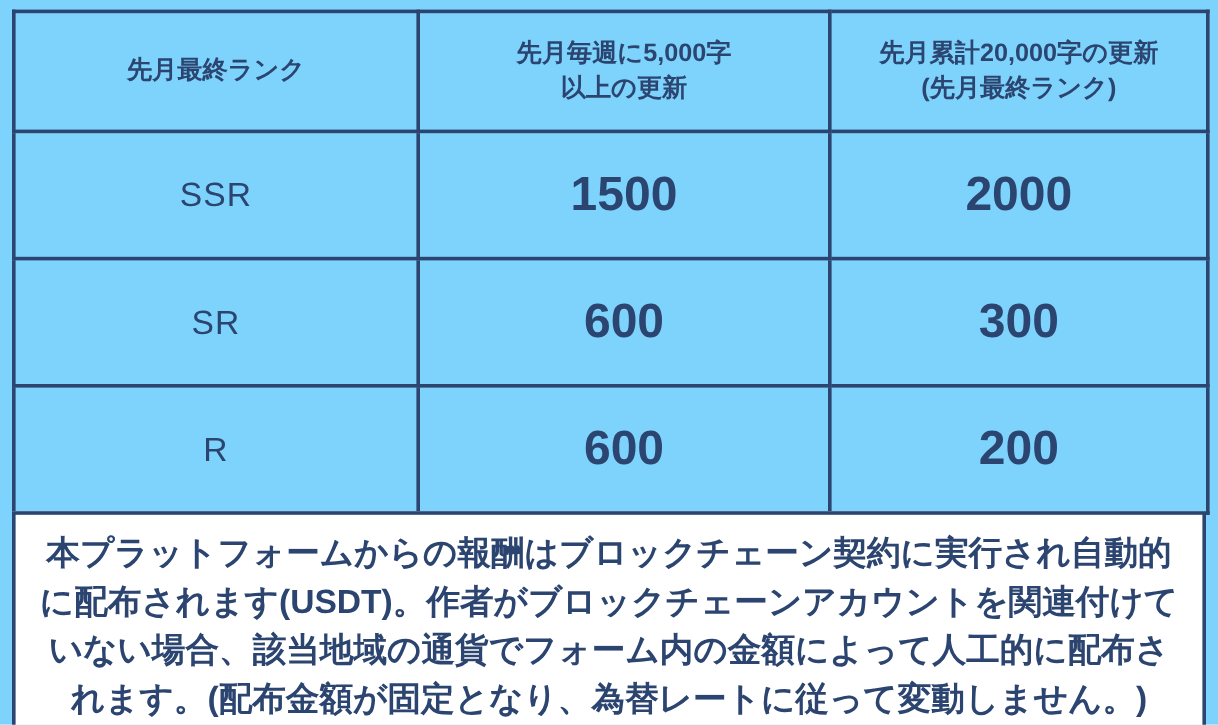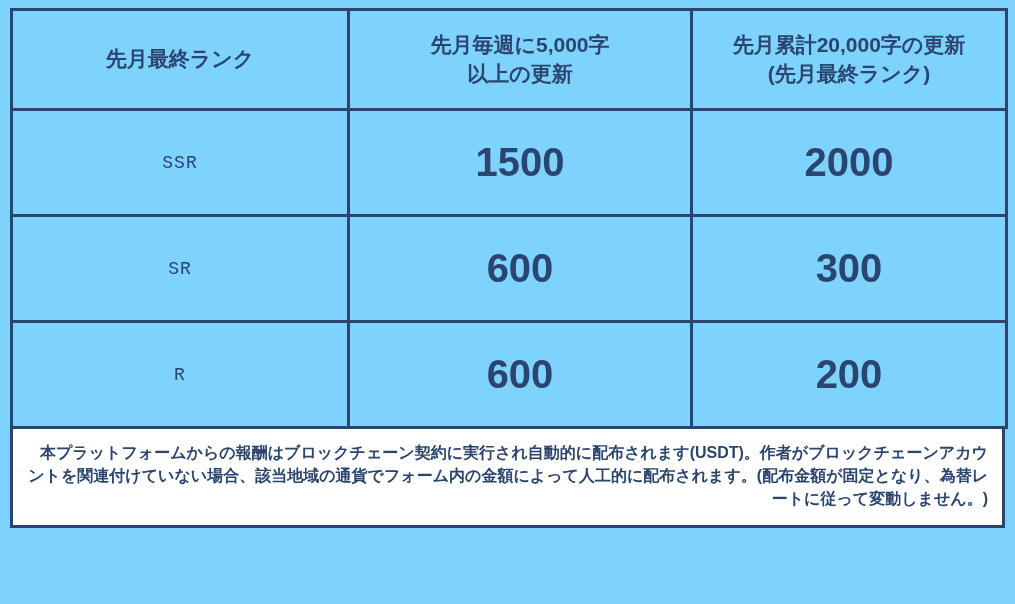--- a/index.html
+++ b/index.html
@@ -43,44 +43,43 @@
   table.reward-table thead th {
     height: 100px;
     font-size: 21px;
     font-weight: bold;
     line-height: 1.35;
   }
   table.reward-table tbody td {
     height: 106px;
   }
   td.rank-cell {
-    font-size: 18px;
+    font-size: 28px;
     font-weight: normal;
     letter-spacing: 1px;
-    font-family: Liberation Mono, monospace;
   }
   td.value-cell {
     font-size: 40px;
     font-weight: bold;
   }
   .note-box {
     width: 995px;
     box-sizing: border-box;
     border: 3px solid #2b4570;
     border-top: 3px solid #2b4570;
     margin-top: -3px;
     padding: 12px 14px 14px 14px;
     background: #ffffff;
   }
   .note-text {
-    font-size: 16px;
+    font-size: 28px;
     font-weight: bold;
     line-height: 1.45;
     color: #2b4570;
-    text-align: right;
+    text-align: center;
     word-break: break-all;
   }
   .hdr-line { display: block; }
 </style>
 </head>
 <body>
 
 <div class="page">
 
   <table class="reward-table">

